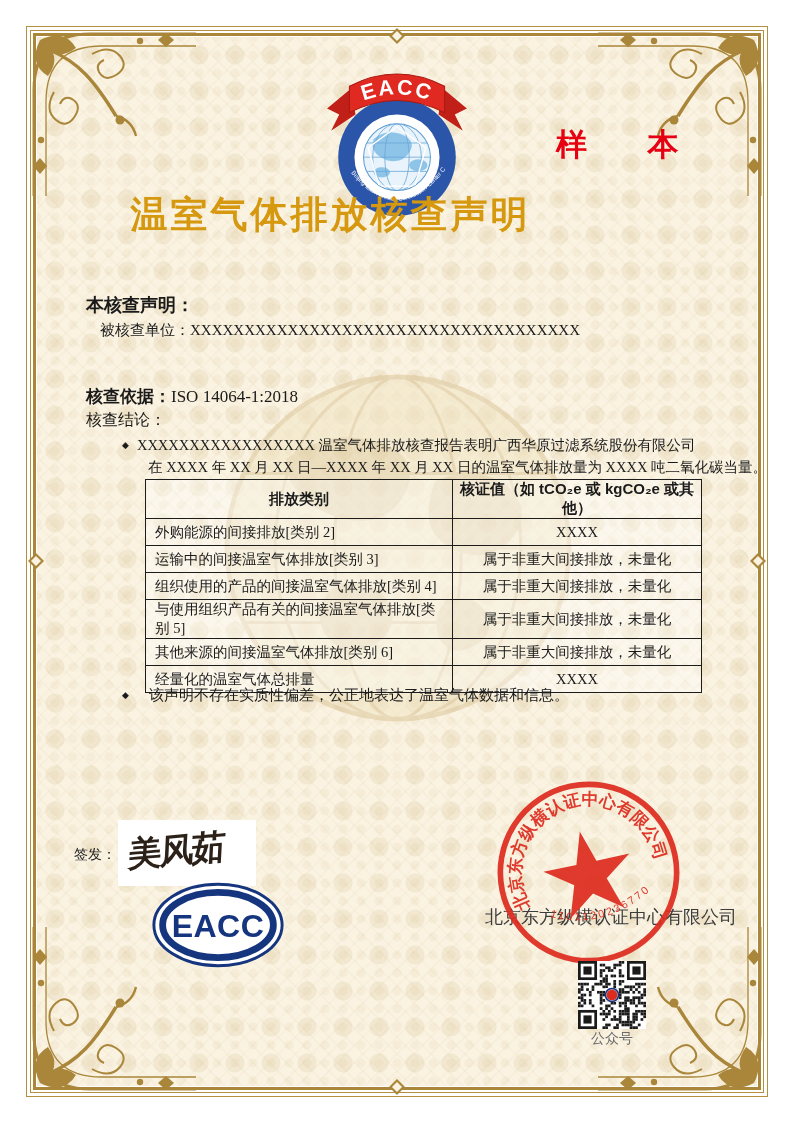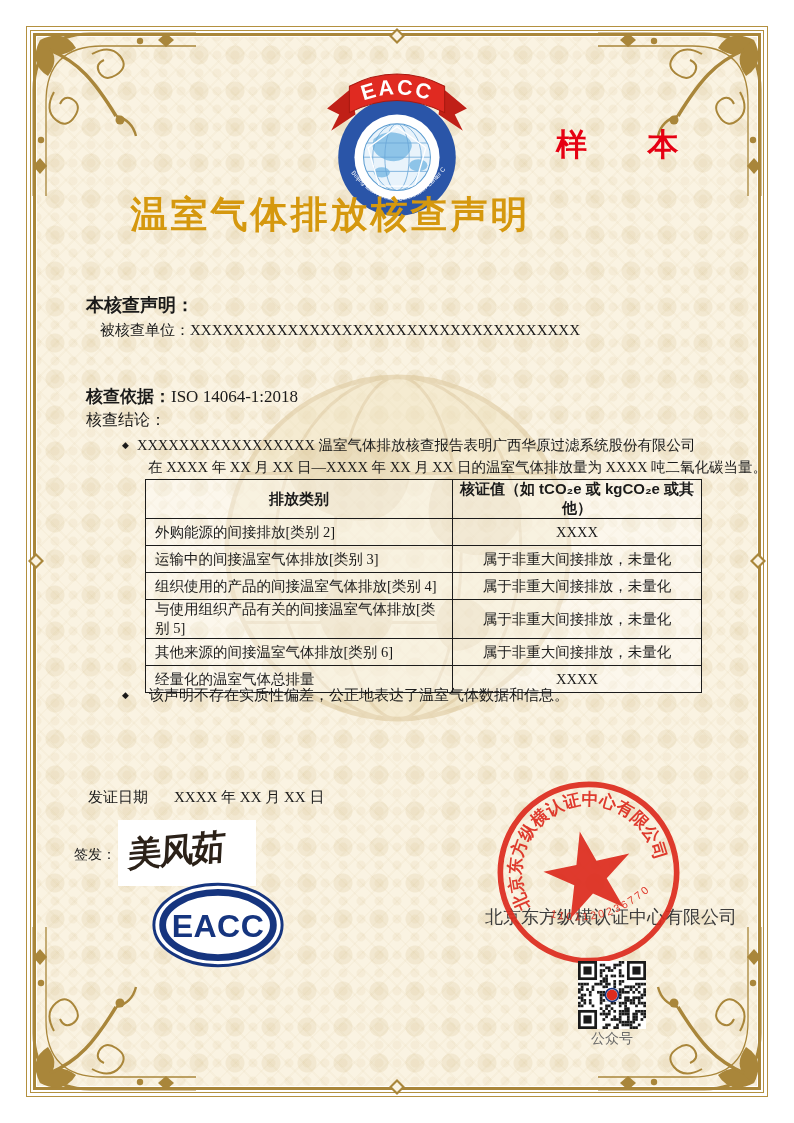--- a/index.html
+++ b/index.html
@@ -259,23 +259,20 @@
           <td class="cat">经量化的温室气体总排量</td>
           <td class="val">XXXX</td>
         </tr>
   </tbody>
     </table>
 
   <div class="bullet2">
     <span class="diamond">◆</span><span>该声明不存在实质性偏差，公正地表达了温室气体数据和信息。</span>
   </div>
 
-  <div class="issue-date">
-    <span class="lbl">发证日期</span><span>XXXX 年 XX 月 XX 日</span>
-  </div>
 
   <div class="sign-label">签发：</div>
   <div class="sign-box">
     <div class="sign-name">美风茹</div>
   </div>
 
   <svg class="logo-oval" viewBox="0 0 140 92">
     <ellipse cx="70" cy="46" rx="66" ry="42" fill="#ffffff" stroke="#16357f" stroke-width="3"></ellipse>
     <ellipse cx="70" cy="46" rx="57" ry="33.5" fill="#ffffff" stroke="#16357f" stroke-width="7"></ellipse>
     <text x="70" y="58" text-anchor="middle" font-family="Liberation Sans, sans-serif" font-size="33" font-weight="bold" fill="#16357f" letter-spacing="0.5">EACC</text>

